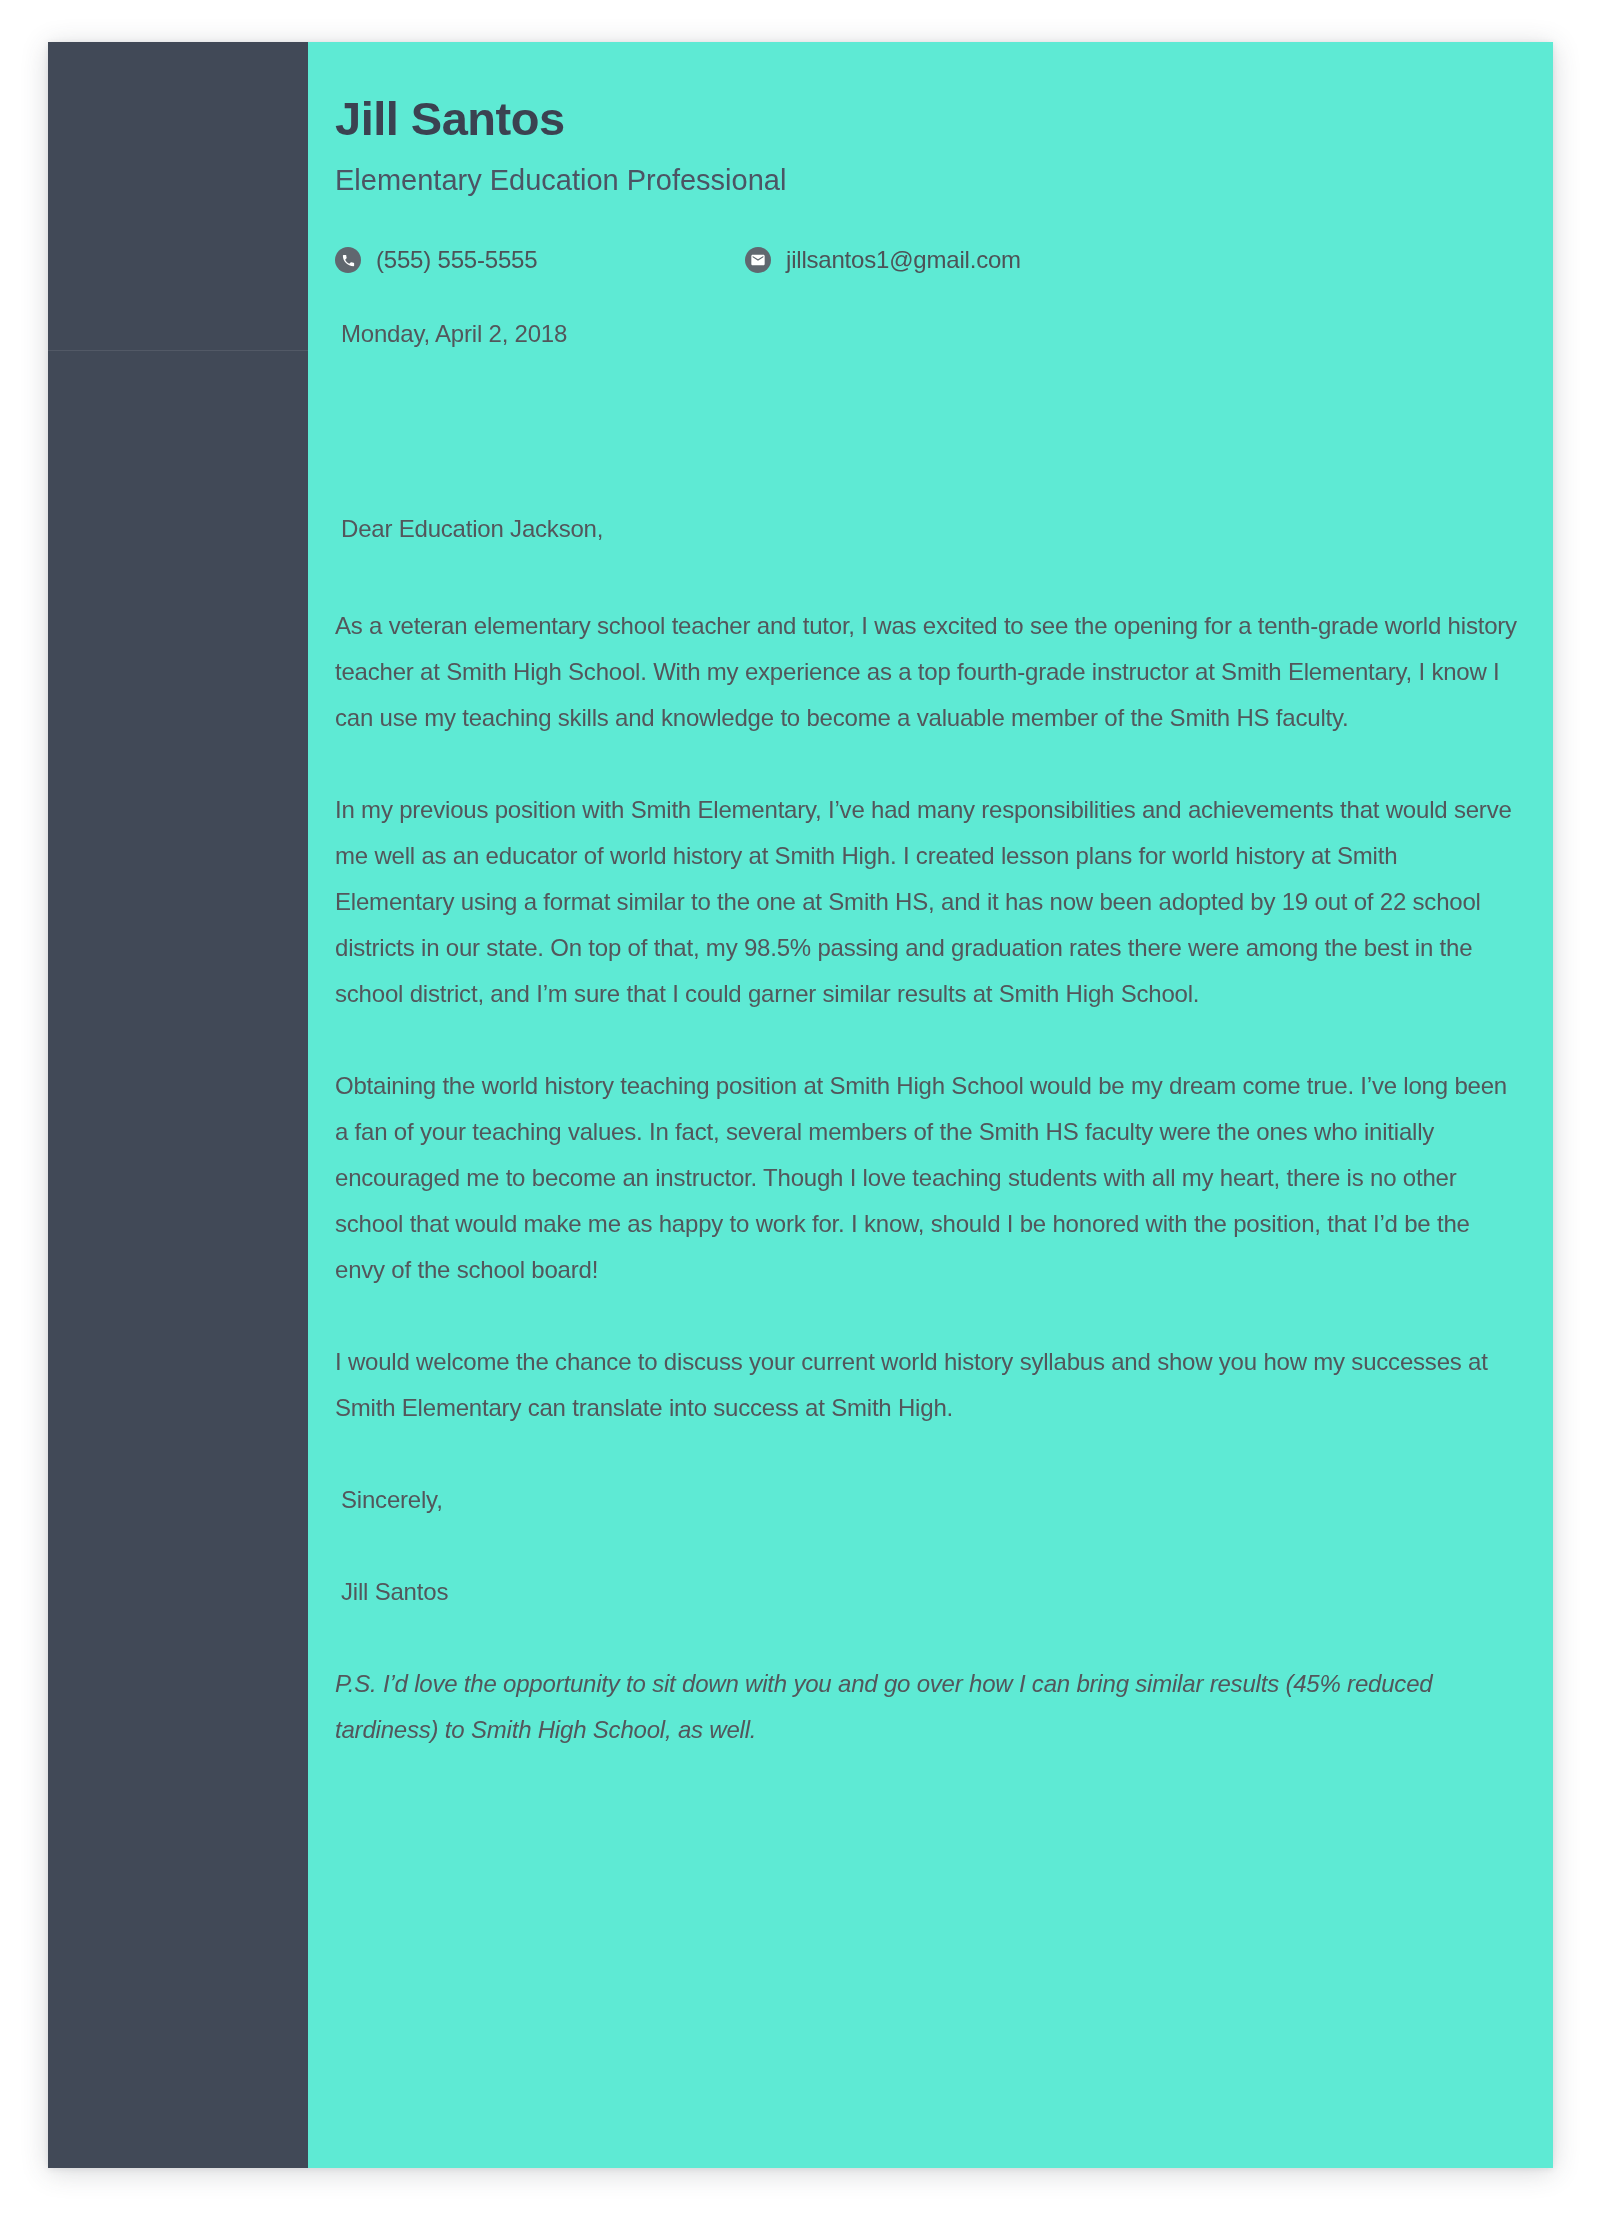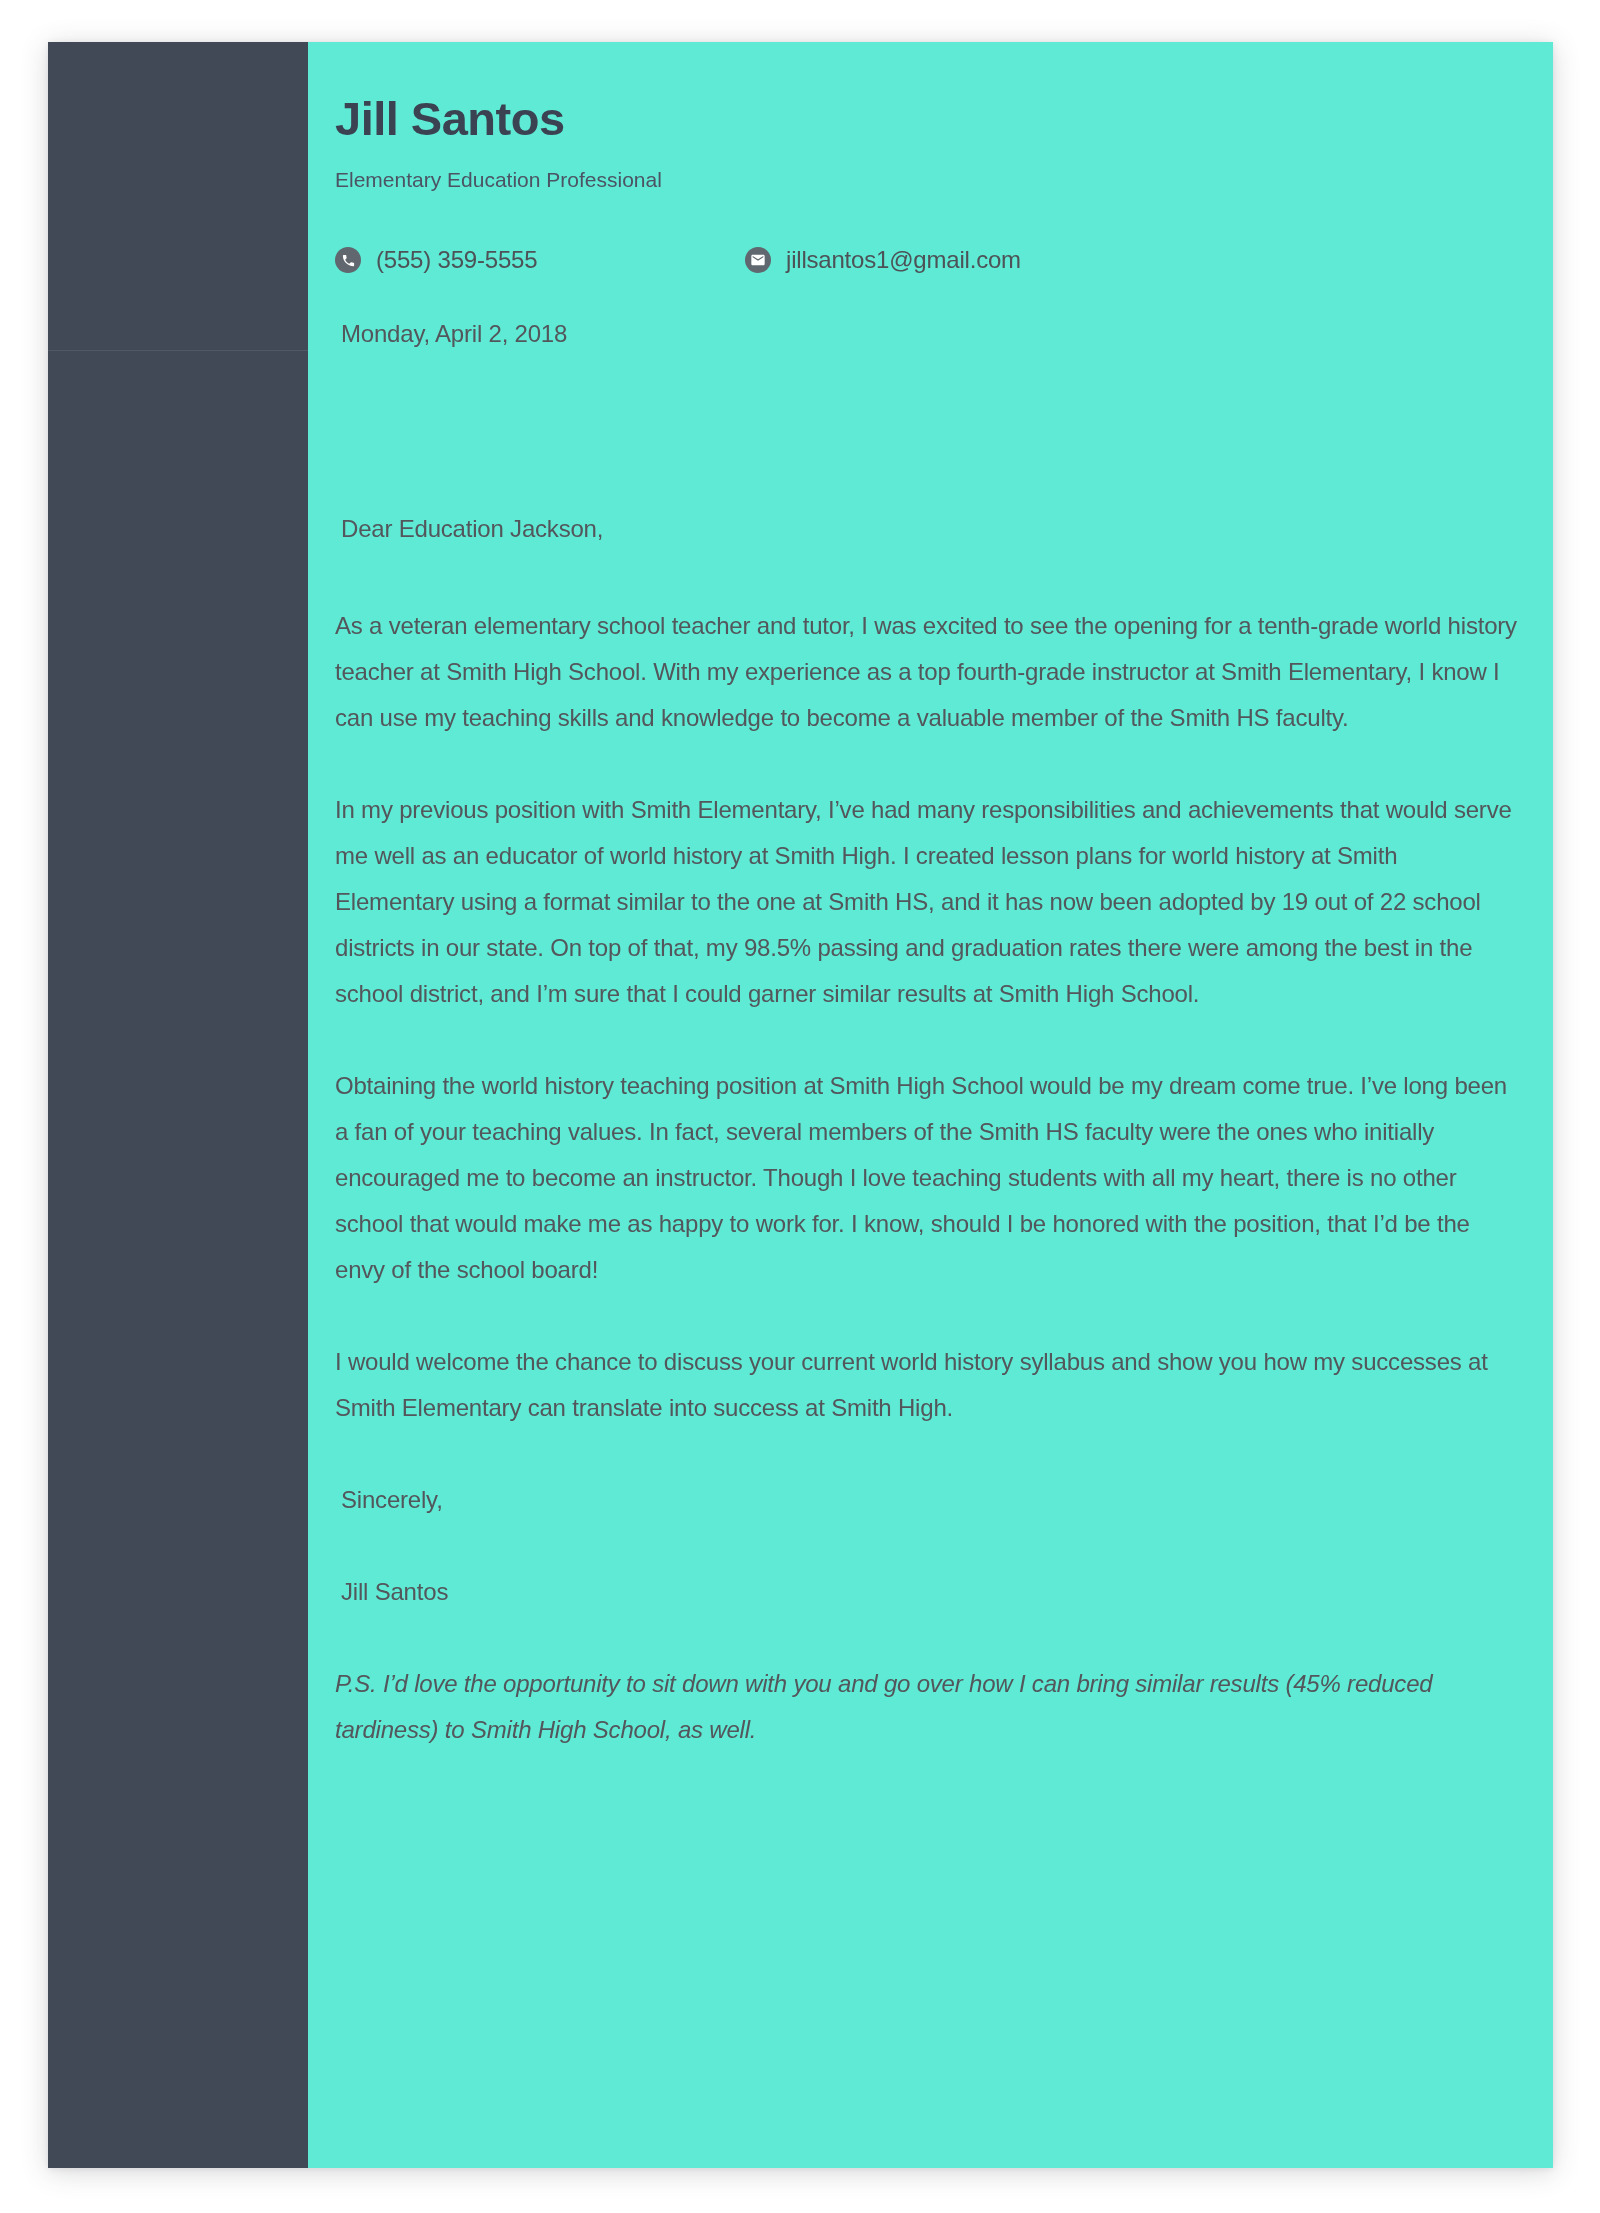--- a/index.html
+++ b/index.html
@@ -48,21 +48,21 @@
   .name {
     margin: 0;
     font-size: 47px;
     line-height: 54px;
     font-weight: 700;
     letter-spacing: -0.5px;
     color: #3b4251;
   }
   .subtitle {
     margin-top: 14px;
-    font-size: 21px;
+    font-size: 29px;
     line-height: 40px;
     font-weight: 400;
     color: #4c5464;
   }
   .contact-grid {
     margin-top: 46px;
     display: grid;
     grid-template-columns: 410px 1fr;
     row-gap: 24px;
   }
@@ -125,21 +125,21 @@
 
     <div class="subtitle">Elementary Education Professional</div>
 
     <div class="contact-grid">
       <div class="contact">
         <span class="icon-circle">
           <svg width="15" height="15" viewBox="0 0 24 24" fill="#ffffff">
             <path d="M6.62 10.79c1.44 2.83 3.76 5.14 6.59 6.59l2.2-2.21c.27-.27.67-.36 1.02-.24 1.12.37 2.33.57 3.57.57.55 0 1 .45 1 1V20c0 .55-.45 1-1 1-9.39 0-17-7.61-17-17 0-.55.45-1 1-1h3.5c.55 0 1 .45 1 1 0 1.25.2 2.45.57 3.57.11.35.03.74-.25 1.02l-2.2 2.2z"></path>
           </svg>
         </span>
-        <span>(555) 359-5555</span>
+        <span>(555) 555-5555</span>
       </div>
 
 
       <div class="contact">
         <span class="icon-circle">
           <svg width="16" height="16" viewBox="0 0 24 24" fill="#ffffff">
             <path d="M20 4H4c-1.1 0-1.99.9-1.99 2L2 18c0 1.1.9 2 2 2h16c1.1 0 2-.9 2-2V6c0-1.1-.9-2-2-2zm0 4l-8 5-8-5V6l8 5 8-5v2z"></path>
           </svg>
         </span>
         <span>jillsantos1@gmail.com</span>

